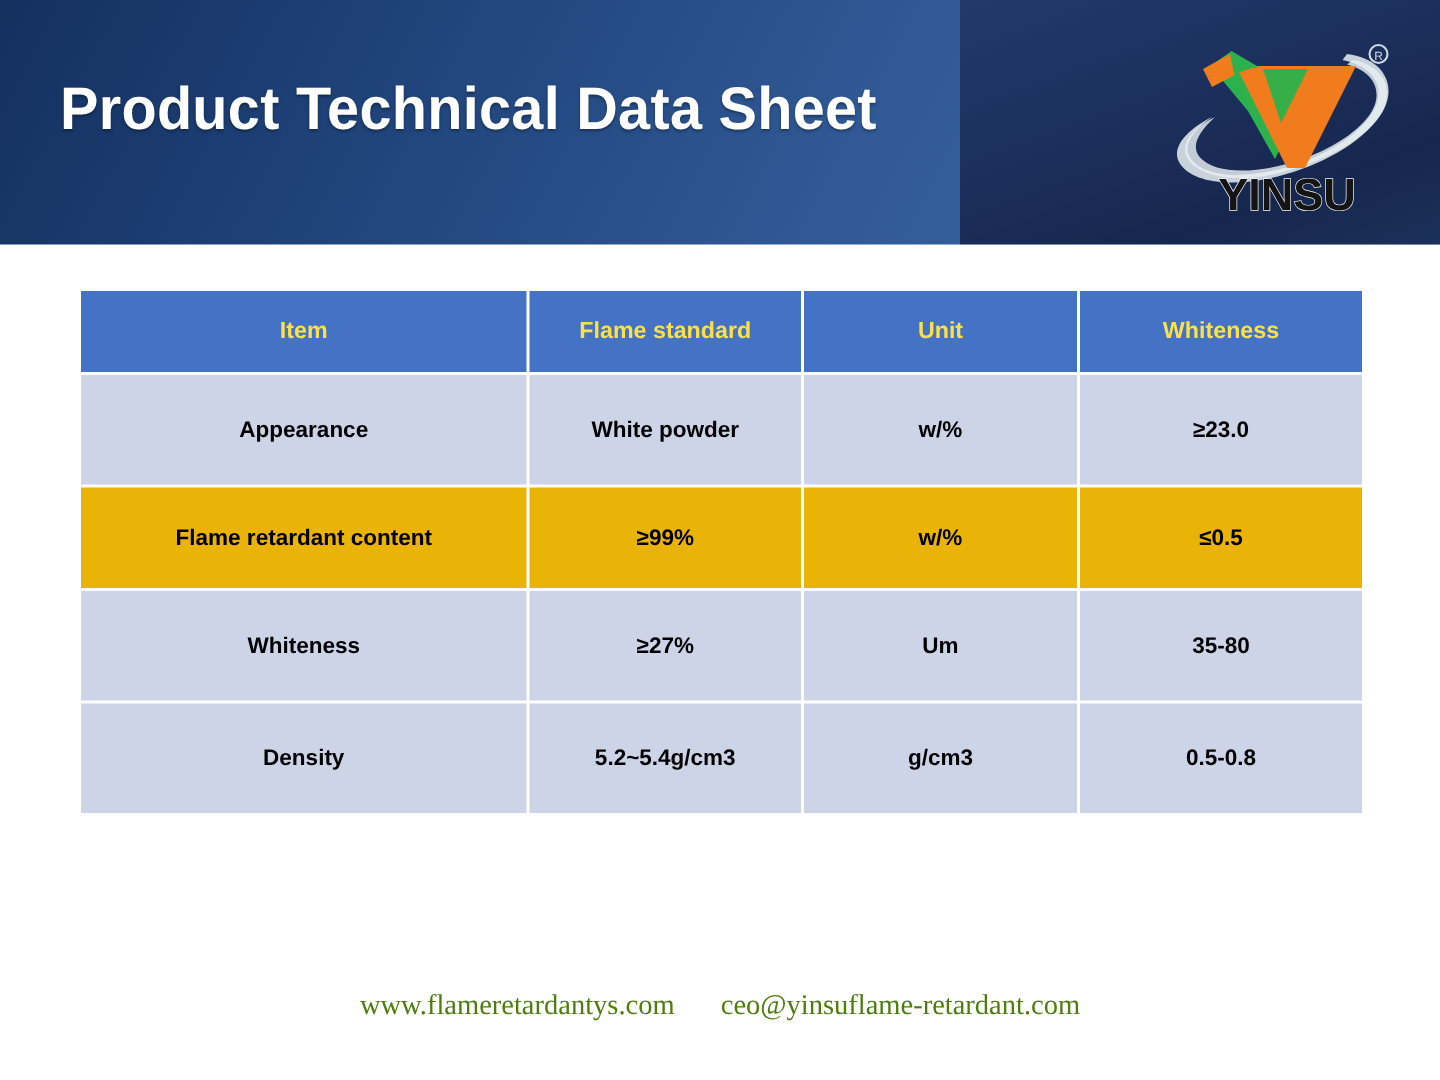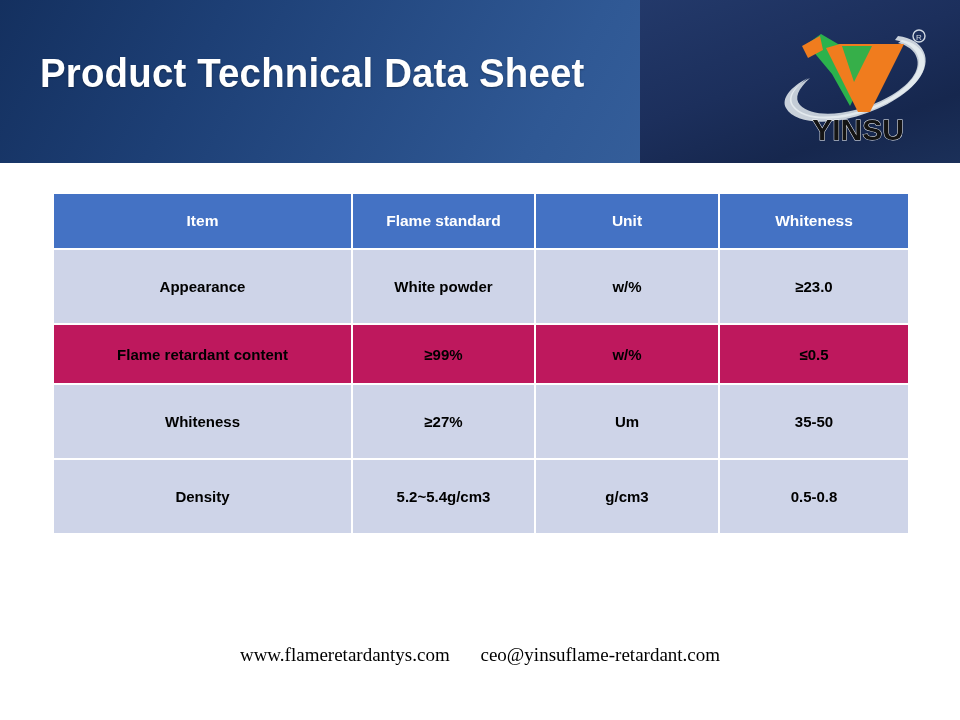--- a/index.html
+++ b/index.html
@@ -92,45 +92,45 @@
     vertical-align: middle;
     font-size: 15px;
     font-weight: bold;
     color: #000000;
     padding: 0;
     font-family: "Liberation Sans", sans-serif;
   }
   table.datasheet thead th {
     height: 54px;
     background: #4472c4;
-    color: #ffffff;
+    color: #fde047;
     font-size: 15.5px;
   }
   table.datasheet tbody tr.row-even td {
     background: #ced4e8;
     height: 73px;
   }
   table.datasheet tbody tr.row-odd td {
-    background: #be185d;
-    height: 58px;
+    background: #eab308;
+    height: 67px;
   }
   .col-item   { width: 297px; }
   .col-std    { width: 181px; }
   .col-unit   { width: 182px; }
   .col-ind    { width: 188px; }
 
   
   .footer {
     position: absolute;
     left: 0;
-    top: 644px;
+    top: 660px;
     width: 960px;
     text-align: center;
     font-size: 19px;
-    color: #000000;
+    color: #4d7c0f;
     font-family: "Liberation Serif", serif;
   }
   .footer .fsite { margin-right: 26px; }
 </style>
 </head>
 <body>
 
 <div class="header">
   <div class="header-right-panel"></div>
 
@@ -191,21 +191,21 @@
       <tr class="row-odd">
         <td>Flame retardant content</td>
         <td>≥99%</td>
         <td>w/%</td>
         <td>≤0.5</td>
       </tr>
       <tr class="row-even">
         <td>Whiteness</td>
         <td>≥27%</td>
         <td>Um</td>
-        <td>35-50</td>
+        <td>35-80</td>
       </tr>
       <tr class="row-even">
         <td>Density</td>
         <td>5.2~5.4g/cm3</td>
         <td>g/cm3</td>
         <td>0.5-0.8</td>
       </tr>
     </tbody>
   </table>
 </div>

